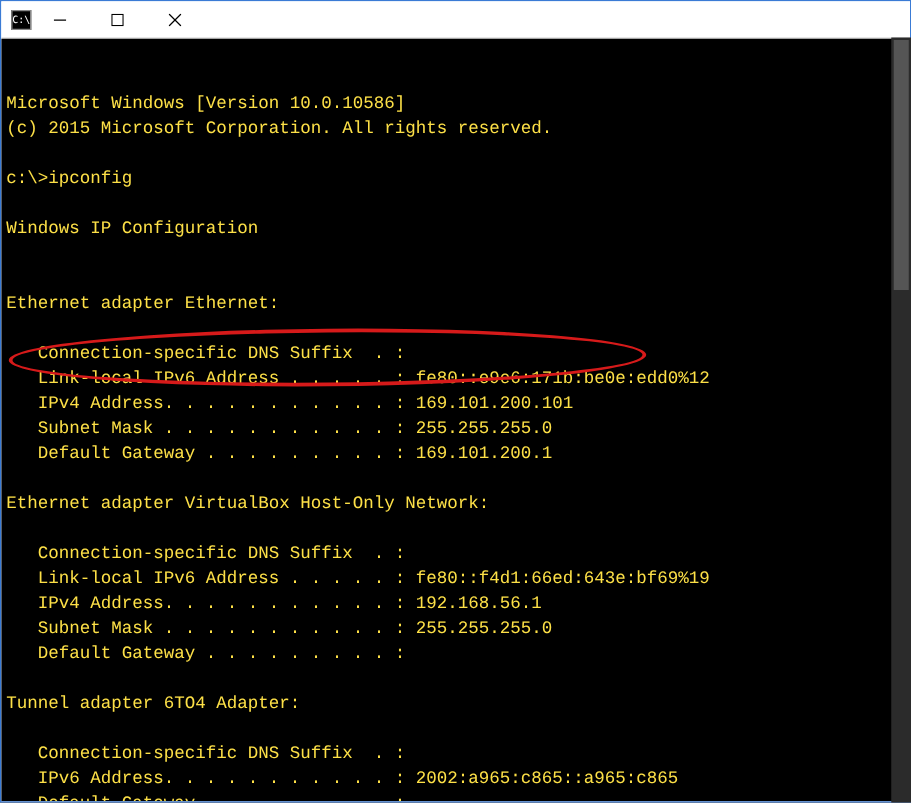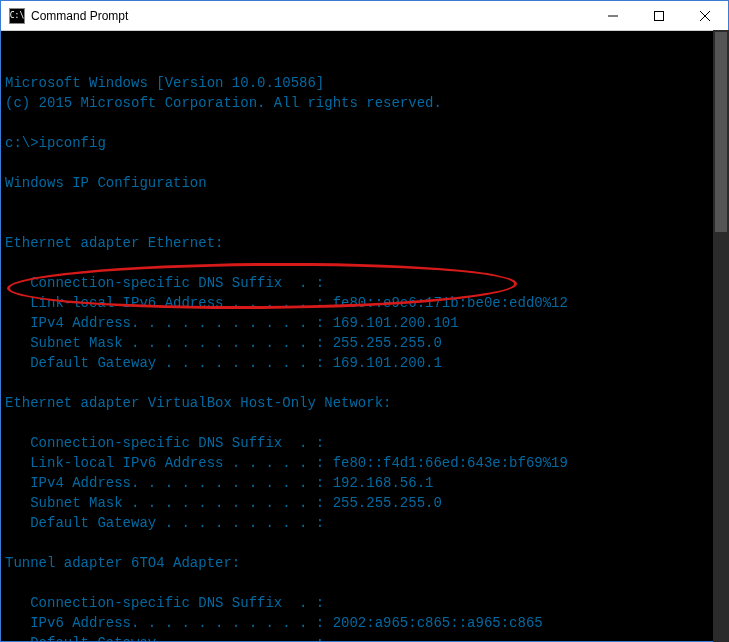--- a/index.html
+++ b/index.html
@@ -44,21 +44,21 @@
     .titlebar-btn {
       width: 46px;
       height: 100%;
       display: flex;
       align-items: center;
       justify-content: center;
       cursor: pointer;
     }
     .terminal {
       background: #000;
-      color: #0369a1;
+      color: #fde047;
       font-family: Consolas, "Courier New", monospace;
       font-size: 14px;
       line-height: 20px;
       padding: 2px 4px;
       height: calc(100% - 30px);
       overflow: hidden;
       position: relative;
       white-space: pre;
     }
     .terminal-line {
@@ -85,21 +85,20 @@
       width: 12px;
       height: 200px;
       background: #555;
     }
   </style>
 </head>
 <body>
 
 <div class="titlebar">
   <div class="titlebar-icon">C:\</div>
-  <div class="titlebar-title">Command Prompt</div>
   <div class="titlebar-buttons">
     <div class="titlebar-btn">
       <svg width="10" height="10" viewBox="0 0 10 10">
           <line x1="0" y1="5" x2="10" y2="5" stroke="#000" stroke-width="1"></line>
         </svg>
     </div>
     <div class="titlebar-btn">
       <svg width="10" height="10" viewBox="0 0 10 10">
           <rect x="0.5" y="0.5" width="9" height="9" fill="none" stroke="#000" stroke-width="1"></rect>
         </svg>

